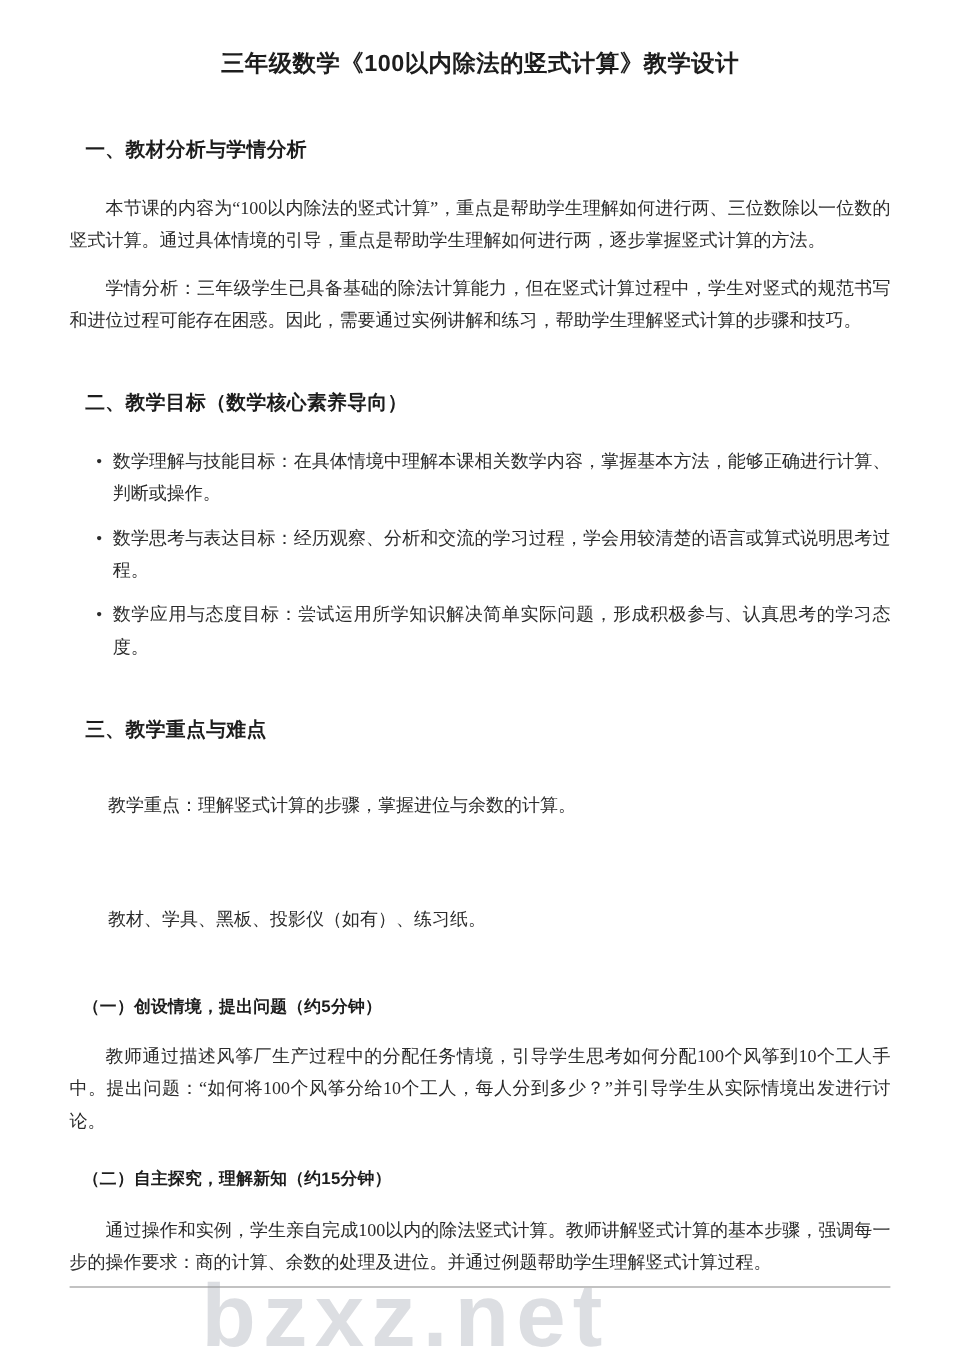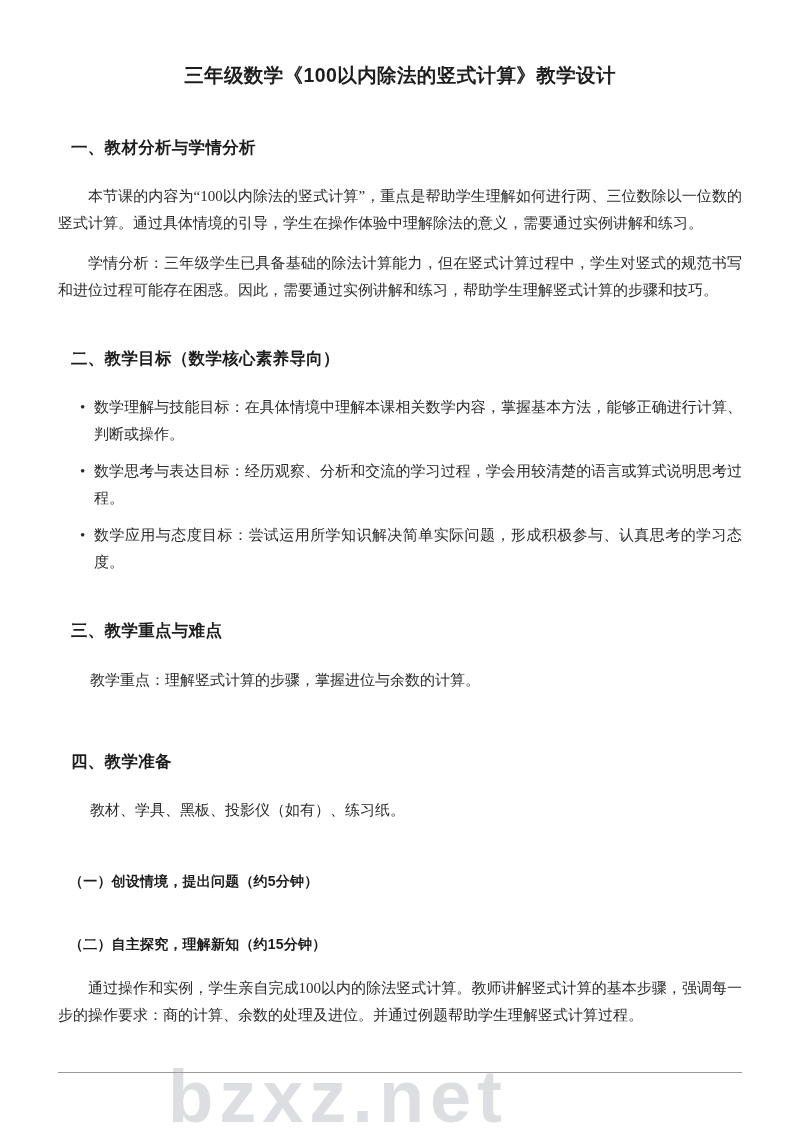--- a/index.html
+++ b/index.html
@@ -28,21 +28,21 @@
 
   
   .doc-title {
     text-align: center;
     font-family: "Liberation Sans", "DejaVu Sans", sans-serif;
     font-weight: bold;
     font-size: 19.5px;
     letter-spacing: 0.4px;
     color: #1d1d1d;
     margin: 0;
-    padding-top: 62px;
+    padding-top: 40px;
     line-height: 1.4;
   }
 
   
   .h-section {
     font-family: "Liberation Sans", "DejaVu Sans", sans-serif;
     font-weight: bold;
     font-size: 16.5px;
     color: #1d1d1d;
     letter-spacing: 0.3px;
@@ -68,20 +68,21 @@
     color: #2b2b2b;
     text-align: justify;
     text-justify: inter-ideograph;
     margin: 0;
   }
   .para.indent {
     text-indent: 2em;
   }
   .para.hang {
     padding-left: 32px;
+    margin-top: 14px;
   }
 
   
   .bullets {
     margin: 0;
     padding: 0;
     list-style: none;
   }
   .bullet-item {
     position: relative;
@@ -155,21 +156,21 @@
   <div class="watermark">bzxz.net</div>
 
   <div class="content">
 
     <h1 class="doc-title">三年级数学《100以内除法的竖式计算》教学设计</h1>
 
     <div class="sp-title-gap"></div>
 
     <h2 class="h-section">一、教材分析与学情分析</h2>
     <div class="sp-h-to-p"></div>
-    <p class="para indent">本节课的内容为“100以内除法的竖式计算”，重点是帮助学生理解如何进行两、三位数除以一位数的竖式计算。通过具体情境的引导，学生在操作体验中理解除法的意义，需要通过实例讲解和练习。</p>
+    <p class="para indent">本节课的内容为“100以内除法的竖式计算”，重点是帮助学生理解如何进行两、三位数除以一位数的竖式计算。通过具体情境的引导，重点是帮助学生理解如何进行两，逐步掌握竖式计算的方法。</p>
     <div class="sp-p-to-p"></div>
     <p class="para indent">学情分析：三年级学生已具备基础的除法计算能力，但在竖式计算过程中，学生对竖式的规范书写和进位过程可能存在困惑。因此，需要通过实例讲解和练习，帮助学生理解竖式计算的步骤和技巧。</p>
 
     <div class="sp-p-to-h"></div>
 
     <h2 class="h-section">二、教学目标（数学核心素养导向）</h2>
     <div class="sp-h-to-p"></div>
     <ul class="bullets">
       <li class="bullet-item">
         <span class="dot">•</span>
@@ -189,30 +190,30 @@
 
     <div class="sp-p-to-h"></div>
 
     <h2 class="h-section">三、教学重点与难点</h2>
     <div class="sp-h-to-p"></div>
     <p class="para hang">教学重点：理解竖式计算的步骤，掌握进位与余数的计算。</p>
     <div class="sp-p-to-p"></div>
 
     <div class="sp-p-to-h"></div>
 
-    <h2 class="h-section">四、教学准备</h2>
     <div class="sp-h-to-p"></div>
     <p class="para hang">教材、学具、黑板、投影仪（如有）、练习纸。</p>
 
     <div class="sp-sec5-gap"></div>
 
     <div class="sp-h-to-p"></div>
 
     <h3 class="h-sub">（一）创设情境，提出问题（约5分钟）</h3>
     <div class="sp-sub-gap"></div>
+    <p class="para indent">教师通过描述风筝厂生产过程中的分配任务情境，引导学生思考如何分配100个风筝到10个工人手中。提出问题：“如何将100个风筝分给10个工人，每人分到多少？”并引导学生从实际情境出发进行讨论。</p>
 
     <div class="sp-p-to-p"></div>
 
     <h3 class="h-sub">（二）自主探究，理解新知（约15分钟）</h3>
     <div class="sp-sub-gap"></div>
     <p class="para indent">通过操作和实例，学生亲自完成100以内的除法竖式计算。教师讲解竖式计算的基本步骤，强调每一步的操作要求：商的计算、余数的处理及进位。并通过例题帮助学生理解竖式计算过程。</p>
 
   </div>
 
   <div class="footer-rule"></div>

